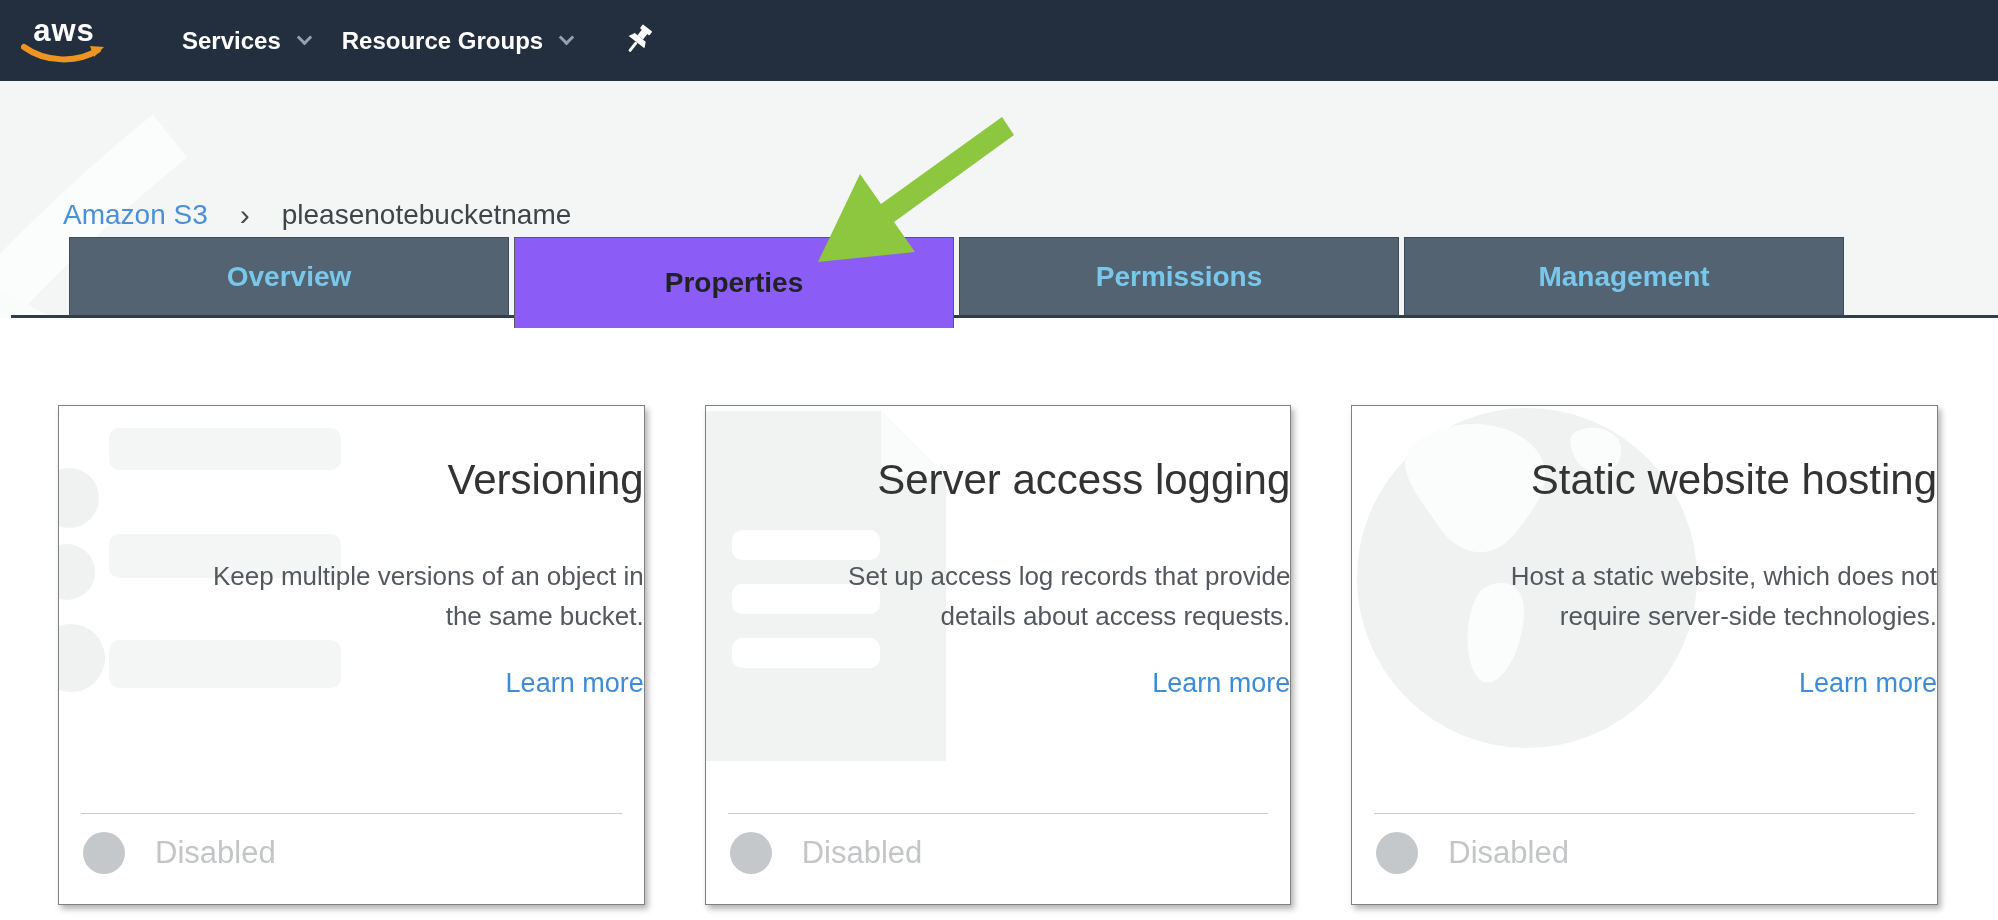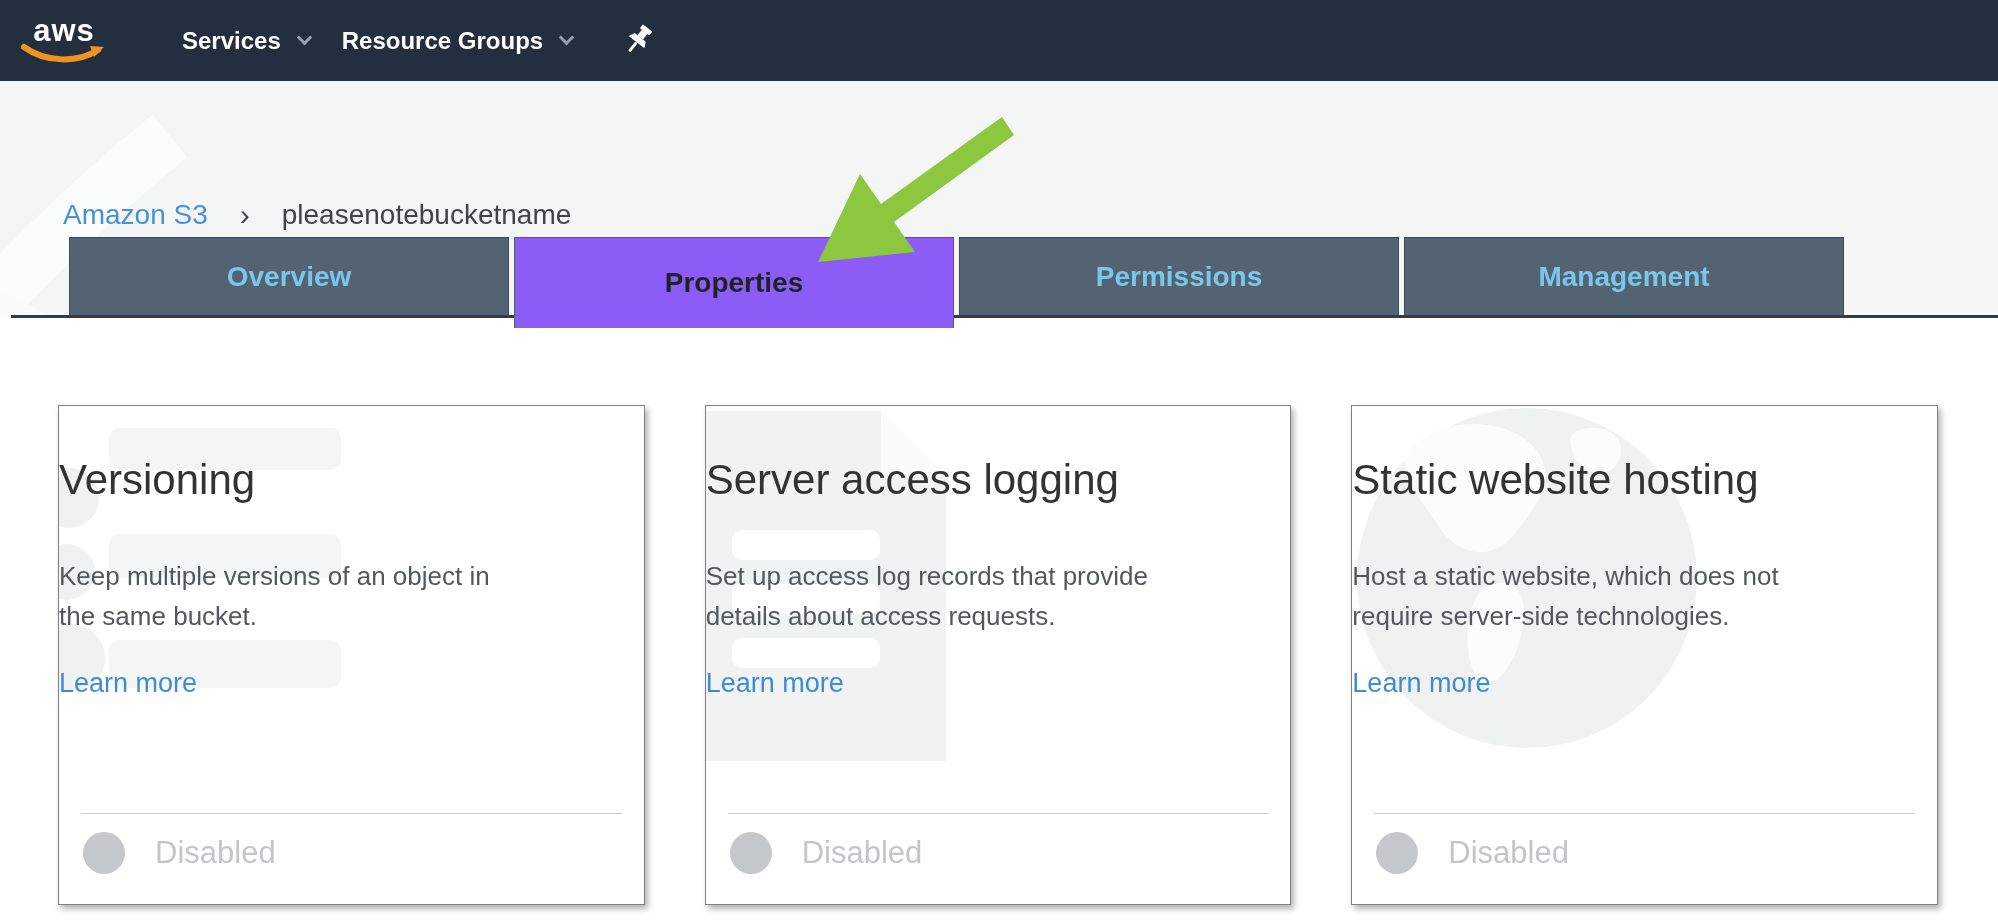--- a/index.html
+++ b/index.html
@@ -36,21 +36,21 @@
   .tab.active { background:#8b5cf6; border:1px solid #4e5d69; border-bottom:none; height:91px;
                 margin-bottom:-10px; z-index:3; color:#1f2326;align-items:center; }
 
   
   .arrow-svg { position:absolute; left:780px; top:100px; z-index:10; pointer-events:none; }
 
   
   .content { background:#ffffff; height:617px; padding:87px 0 0 58px; display:flex; }
   .card { width:604px; height:500px; margin-right:60px; background:#ffffff; border:1px solid #808080;
           box-shadow:3px 4px 6px rgba(0,0,0,0.30); position:relative; overflow:hidden;
-          display:flex; flex-direction:column; text-align:left; cursor:pointer; }
+          display:flex; flex-direction:column; text-align:right; cursor:pointer; }
   .card-wm { position:absolute; left:0; top:0; z-index:0; pointer-events:none; }
   .card > .fg { position:relative; z-index:1; display:flex; flex-direction:column; flex:1; }
   .card-title { margin-top:50px; font-size:42px; color:#333333; }
   .card-desc { margin-top:52px; font-size:26px; line-height:40px; color:#53585e; white-space:pre-line; }
   .card-link { margin-top:32px; font-size:27px; color:#3e8bd6; cursor:pointer; }
   .card-divider { margin:auto 22px 0 22px; border-top:1px solid #c9cbcd; }
   .status-row { display:flex; align-items:center; margin:18px 24px 30px 24px; }
   .status-dot { width:42px; height:42px; border-radius:50%; background:#c5c8ca; flex:0 0 auto; }
   .status-label { margin-left:30px; font-size:31px; color:#c3c5c7; }
 </style>

